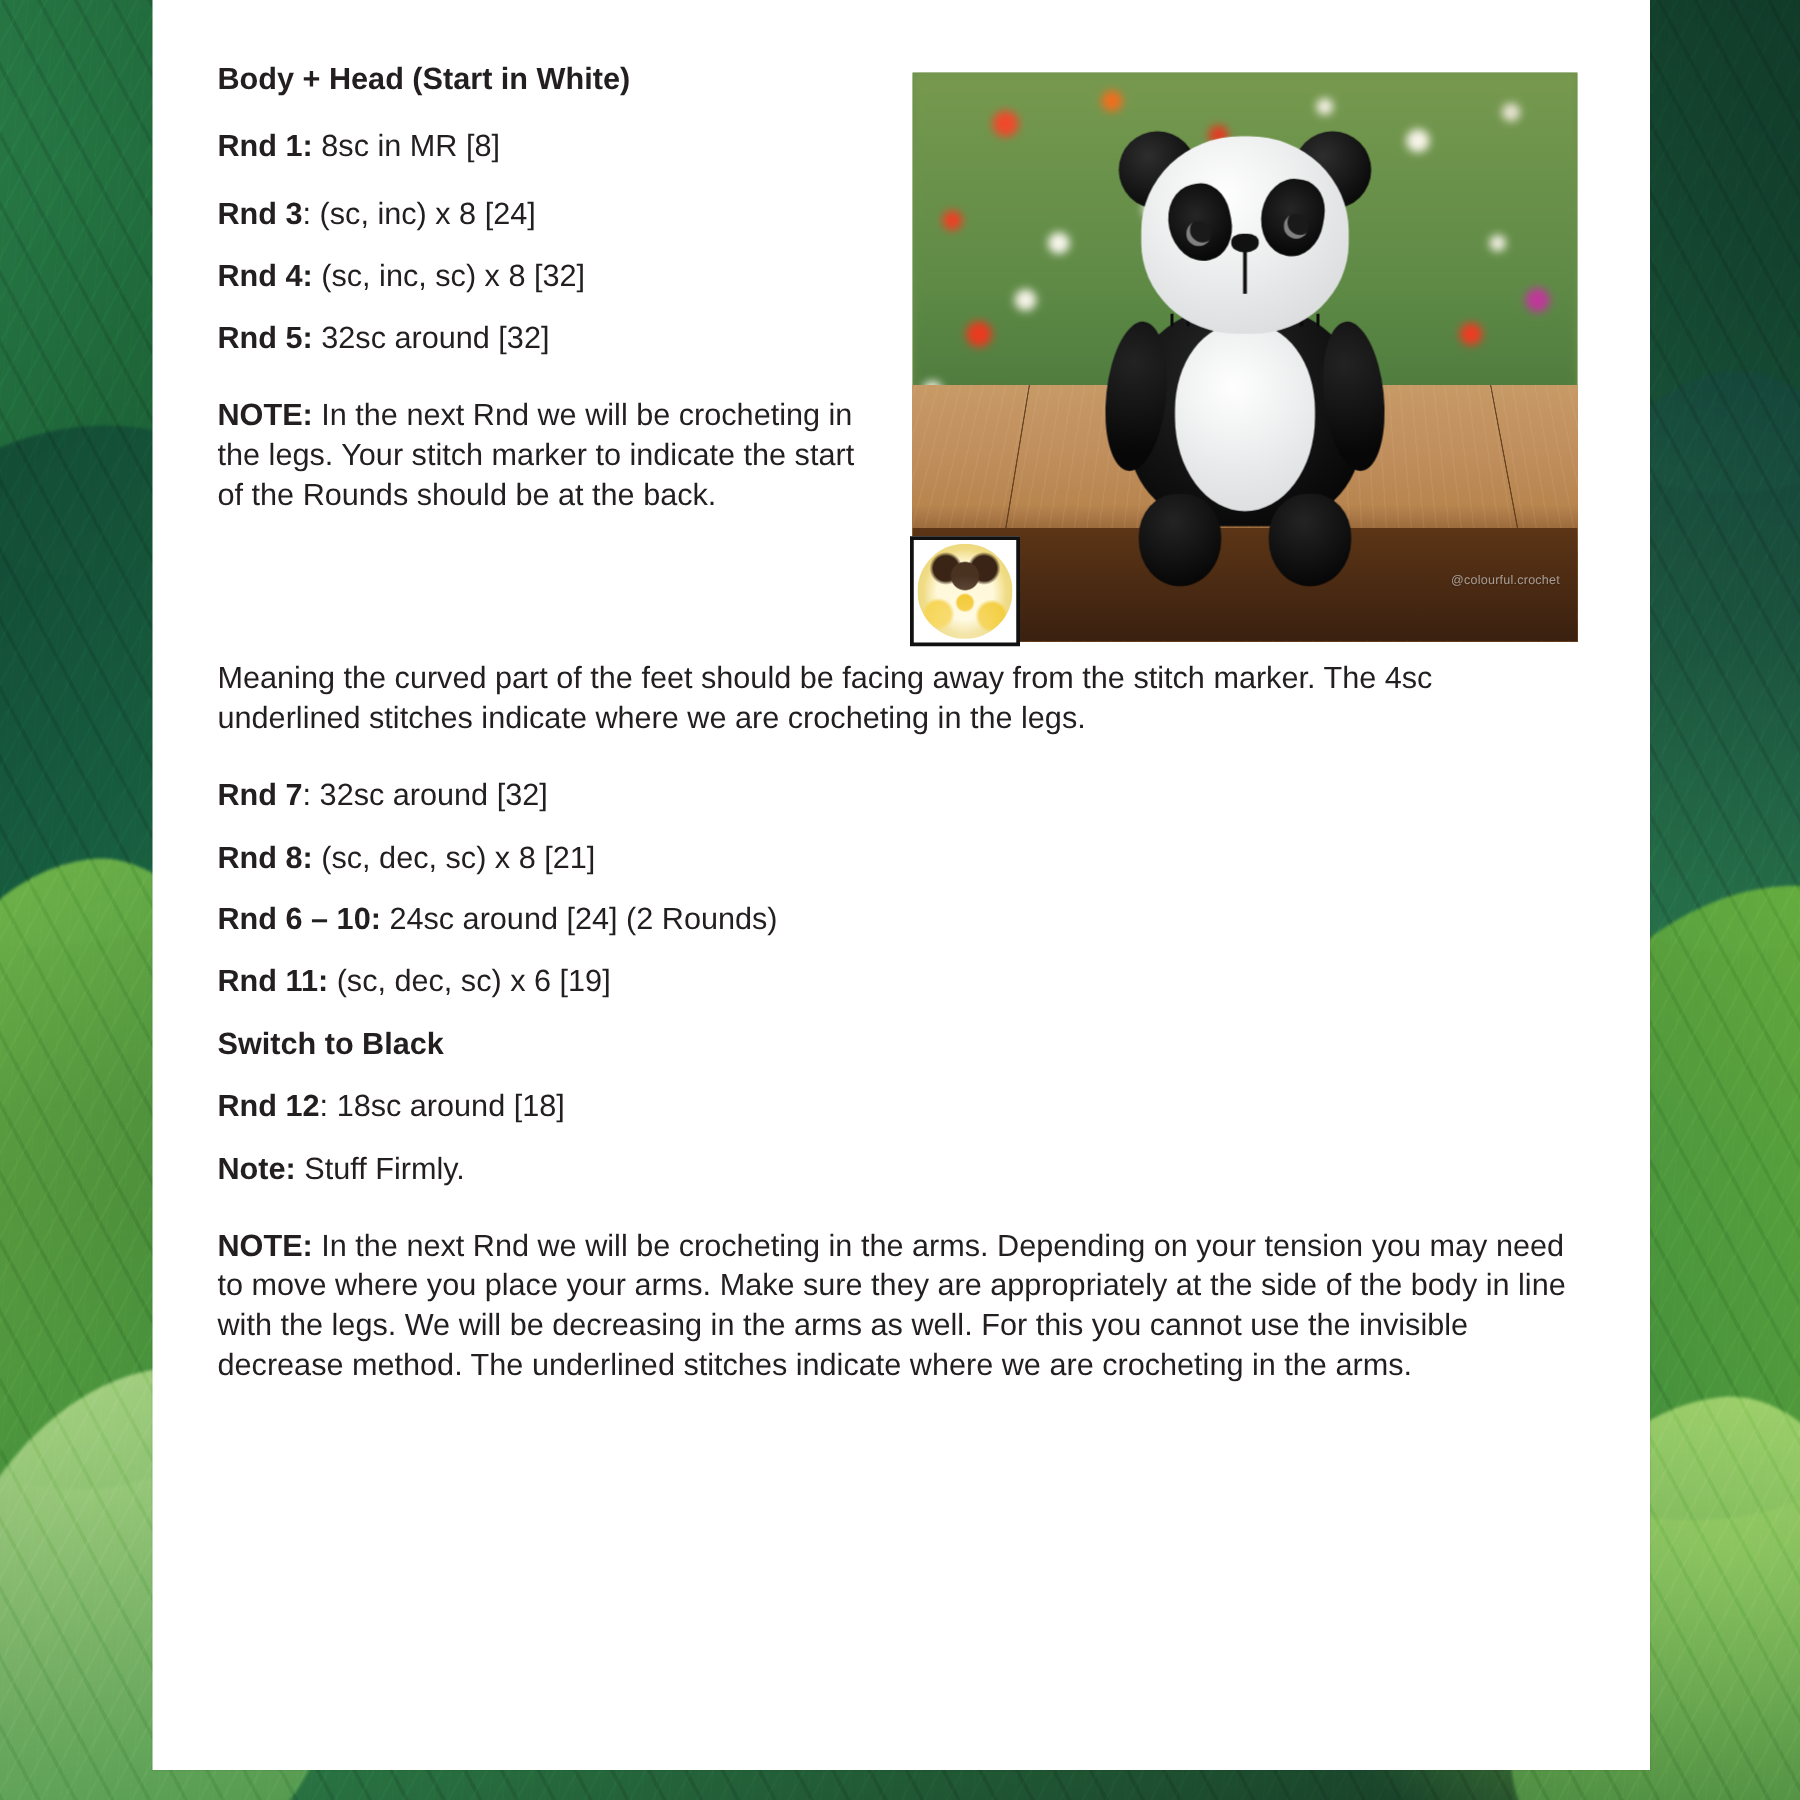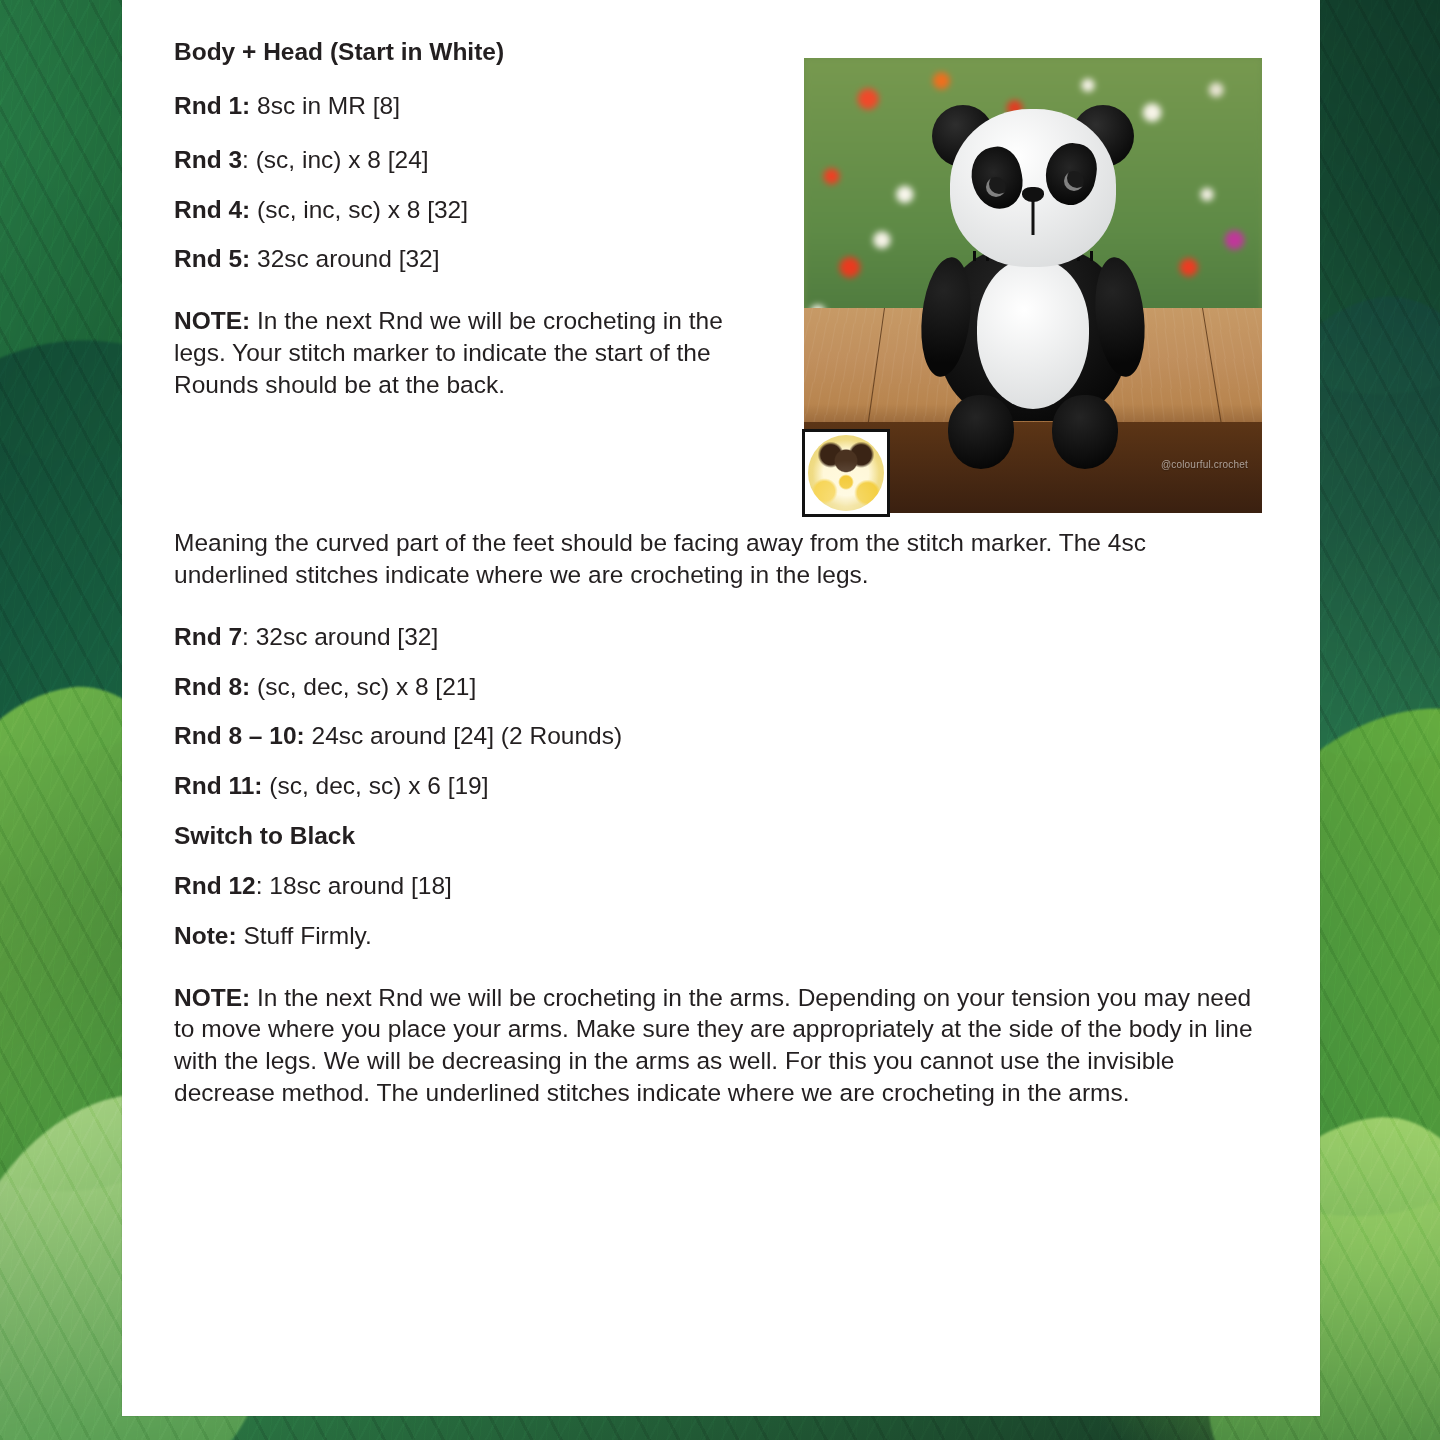--- a/index.html
+++ b/index.html
@@ -67,21 +67,21 @@
     position: relative;
     padding: 36px 58px 0 52px;
     color: #231f20;
     font-size: 24.5px;
     line-height: 1.30;
   }
 
   
   .photo-wrap {
     float: right;
-    width: 458px;
+    width: 532px;
     height: 455px;
     margin: 22px 0 14px 26px;
     position: relative;
   }
 
   .photo {
     position: absolute;
     inset: 0;
     overflow: hidden;
     background: #6d8f4b;
@@ -195,21 +195,21 @@
     position: relative;
     overflow: hidden;
   }
   .logo-inset .disc::after {
     content:"";
     position:absolute; inset:0;
     background: radial-gradient(circle at 50% 90%, rgba(255,255,255,.35), rgba(255,255,255,0) 55%);
   }
 
   
-  p { margin: 0 0 22px 0; }
+  p { margin: 12px 0 22px 0; }
   p.tight { margin-bottom: 18px; }
   p.wide  { margin-bottom: 30px; }
   .b { font-weight: bold; }
   .u { text-decoration: underline; text-underline-offset: 2px; }
   .heading { font-weight: bold; }
   .clearall { clear: both; }
 </style>
 </head>
 <body>
 
@@ -264,21 +264,21 @@
     <p class="tight"><span class="b">Rnd 3</span><span>: (sc, inc) x 8 [24]</span></p>
     <p class="tight"><span class="b">Rnd 4:</span><span> (sc, inc, sc) x 8 [32]</span></p>
     <p class="wide"><span class="b">Rnd 5:</span><span> 32sc around [32]</span></p>
 
     <p style="margin-bottom:0"><span class="b">NOTE:</span><span> In the next Rnd we will be crocheting in the legs. Your stitch marker to indicate the start of the Rounds should be at the back.</span></p>
     <p class="clearall" style="margin-top:0;margin-bottom:30px"><span>Meaning the curved part of the feet should be facing away from the stitch marker. The 4sc underlined stitches indicate where we are crocheting in the legs.</span></p>
 
 
     <p class="tight"><span class="b">Rnd 7</span><span>: 32sc around [32]</span></p>
     <p class="tight"><span class="b">Rnd 8:</span><span> (sc, dec, sc) x 8 [21]</span></p>
-    <p class="tight"><span class="b">Rnd 8 – 10:</span><span> 24sc around [24] (2 Rounds)</span></p>
+    <p class="tight"><span class="b">Rnd 6 – 10:</span><span> 24sc around [24] (2 Rounds)</span></p>
     <p class="tight"><span class="b">Rnd 11:</span><span> (sc, dec, sc) x 6 [19]</span></p>
 
     <p class="heading tight">Switch to Black</p>
 
     <p class="tight"><span class="b">Rnd 12</span><span>: 18sc around [18]</span></p>
 
     <p class="wide"><span class="b">Note:</span><span> Stuff Firmly.</span></p>
 
     <p class="wide"><span class="b">NOTE:</span><span> In the next Rnd we will be crocheting in the arms. Depending on your tension you may need to move where you place your arms. Make sure they are appropriately at the side of the body in line with the legs.  We will be decreasing in the arms as well. For this you cannot use the invisible decrease method. The underlined stitches indicate where we are crocheting in the arms.</span></p>
 

